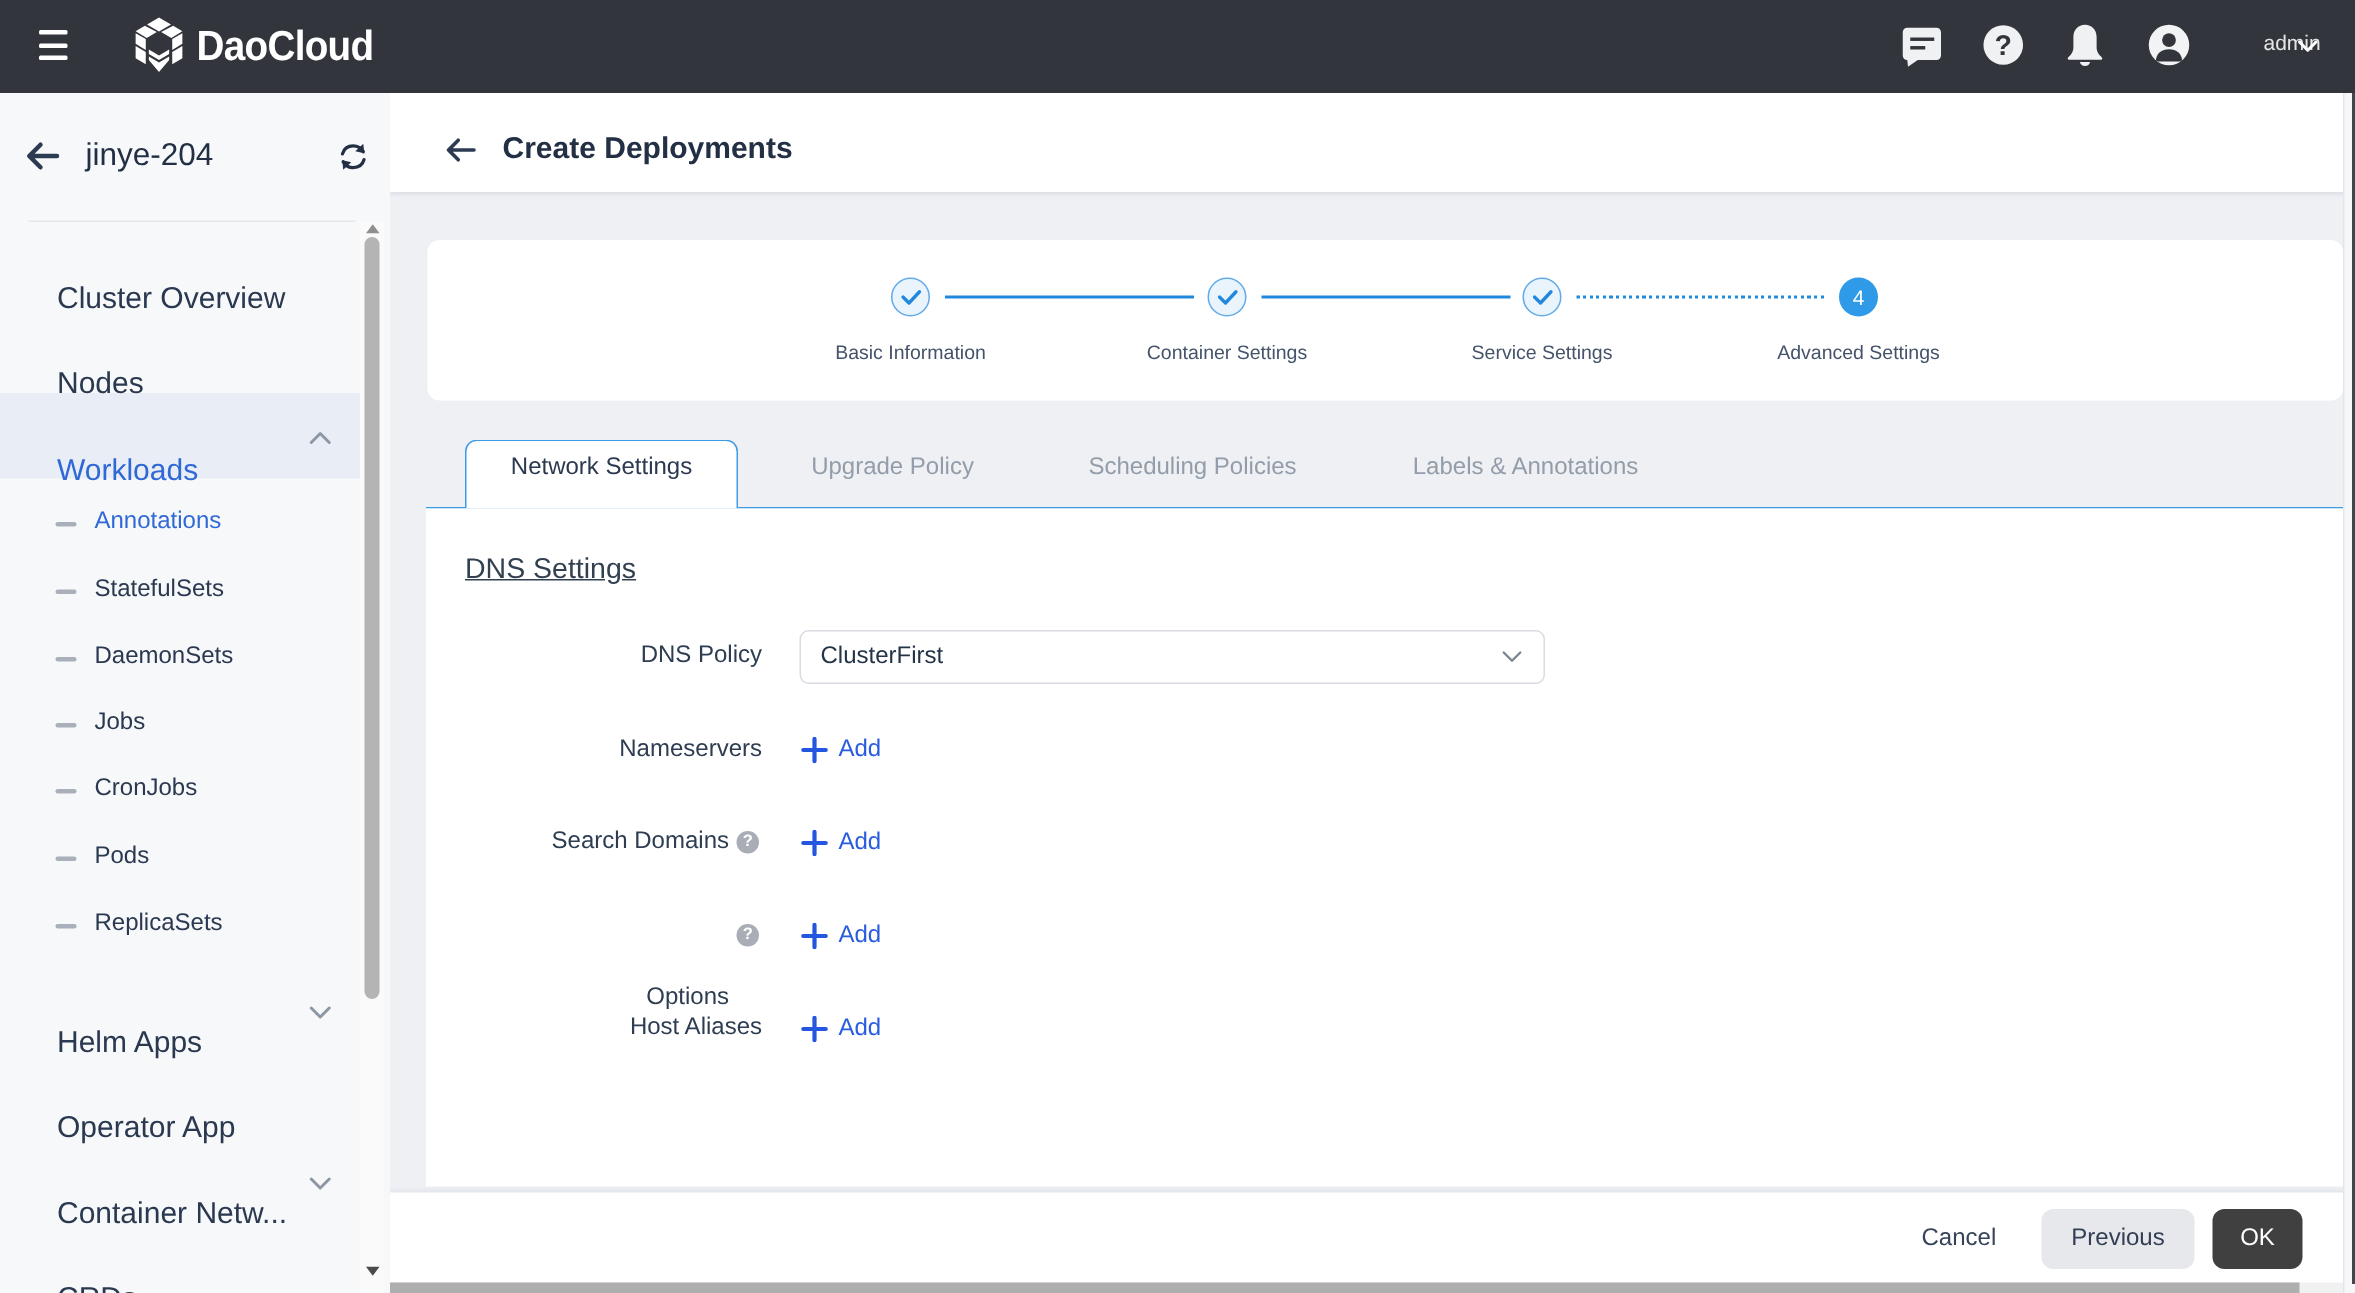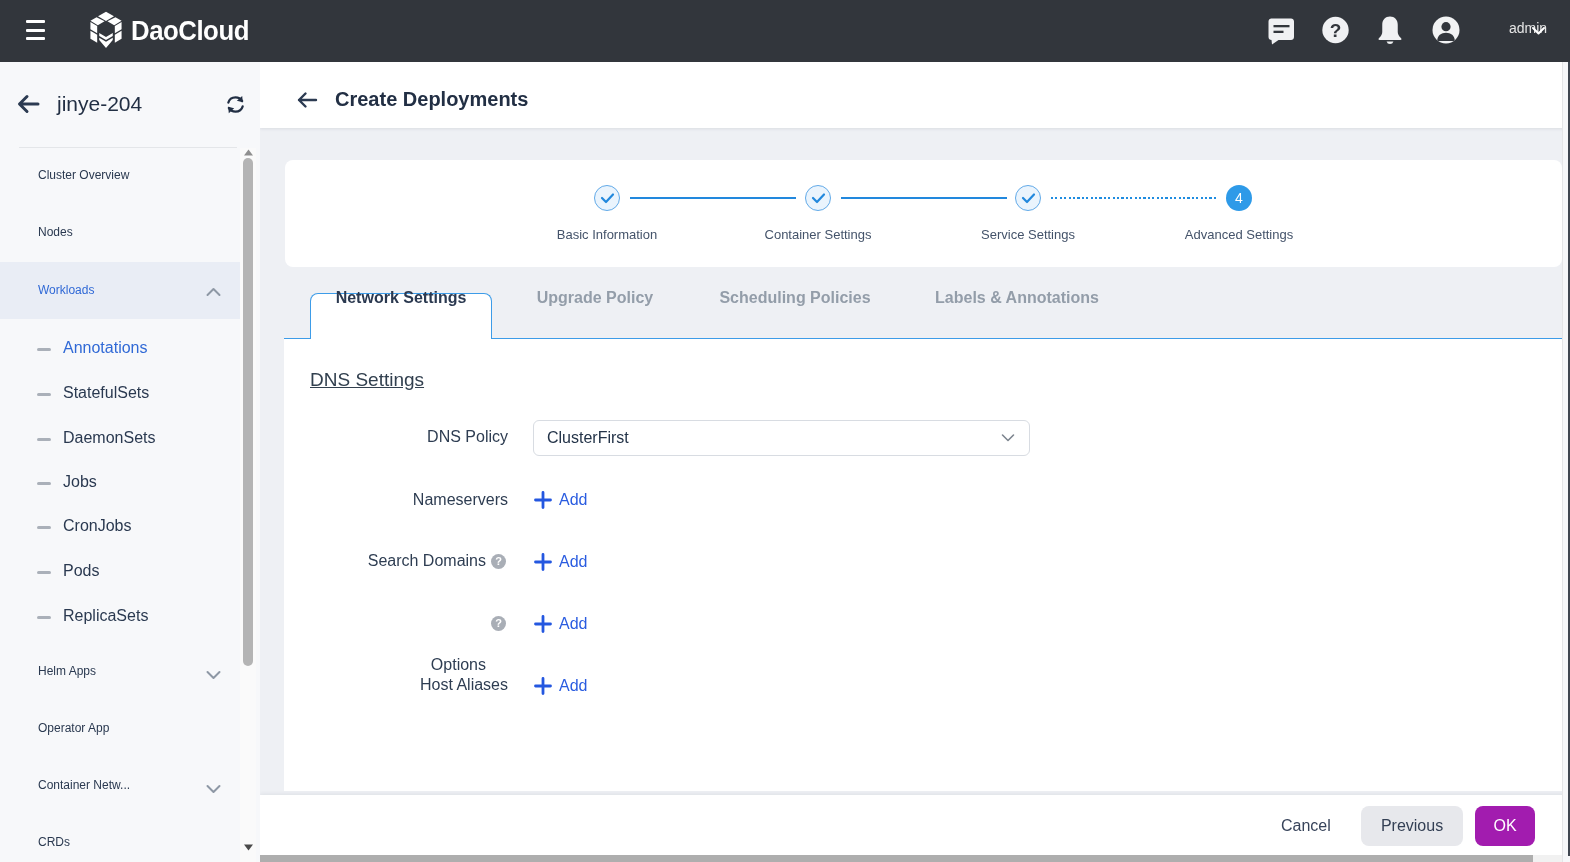--- a/index.html
+++ b/index.html
@@ -3,33 +3,33 @@
 <meta charset="utf-8">
 <style>
   * { margin:0; padding:0; box-sizing:border-box; }
   html,body { width:1570px; height:862px; overflow:hidden; font-family:"Liberation Sans", sans-serif; background:#eef0f4; }
   .abs { position:absolute; }
   #stage { position:relative; width:1570px; height:862px; }
   
   #topbar { position:absolute; left:0; top:0; width:1570px; height:62px; background:#32363c; z-index:10;padding-left:32px; }
   
   #sidebar { position:absolute; left:0; top:0; width:260px; height:862px; background:#f7f8fa; z-index:1; }
-  .sitem { position:absolute; left:38px; font-size:12px; color:#2a3950; white-space:nowrap; }
+  .sitem { position:absolute; left:38px; font-size:20px; color:#2a3950; white-space:nowrap;margin-top:20px; }
   .subitem { position:absolute; left:63px; font-size:16px; color:#2a3950; white-space:nowrap; }
   .dash { position:absolute; left:37px; width:14px; height:3px; background:#aab0b9; border-radius:2px; }
   .bluetxt { color:#3069d6; }
   
   #mainheader { position:absolute; left:260px; top:62px; width:1310px; height:66px; background:#ffffff; box-shadow:0 1px 3px rgba(40,50,70,0.10); }
   #card1 { position:absolute; left:285px; top:160px; width:1277px; height:107px; background:#fff; border-radius:8px; }
   #panel { position:absolute; left:284px; top:339px; width:1278px; height:452px; background:#fff; }
   #footer { position:absolute; left:260px; top:795px; width:1310px; height:61px; background:#fff; box-shadow:0 -1px 4px rgba(40,50,70,0.08); }
   .steplabel { position:absolute; top:227px; font-size:13px; color:#44536a; text-align:center; width:220px; }
   .circle-done { position:absolute; top:185px; width:26px; height:26px; border-radius:50%; background:#eaf4fd; border:1.5px solid #62aae8; }
   .conn { position:absolute; top:197px; height:2px; background:#2288dd; }
-  .tabtxt { position:absolute; top:289px; font-size:16px; font-weight:bold; color:#939da9; text-align:center; width:240px; }
+  .tabtxt { position:absolute; top:303px; font-size:16px; font-weight:normal; color:#939da9; text-align:center; width:240px; }
   .flabel { position:absolute; font-size:16px; color:#2e3d52; text-align:right; white-space:nowrap; }
   .qmark { position:absolute; width:15px; height:15px; border-radius:50%; background:#a9aeb6; color:#fff; font-size:11px; font-weight:bold; text-align:center; line-height:15px; }
   .addbtn { position:absolute; font-size:16px; color:#2a5ce0; }
 </style>
 </head>
 <body>
 <div id="stage">
   <div id="topbar">
 
     <div class="abs" style="left:26px;top:20px;width:19px;height:3px;background:#fff;border-radius:1px;"></div>
@@ -209,20 +209,20 @@
 
   <div class="flabel" style="left:308px;top:676px;width:200px;">Host Aliases</div>
   <svg class="abs" style="left:534px;top:677px;z-index:3;" width="18" height="18" viewBox="0 0 18 18">
       <path d="M9 1.5 V16.5 M1.5 9 H16.5" stroke="#2457e0" stroke-width="2.8" stroke-linecap="round"></path>
     </svg>
   <div class="addbtn" style="left:559px;top:677px;">Add</div>
 
   <div id="footer"></div>
   <div class="abs" style="left:1281px;top:817px;font-size:16px;color:#37435a;z-index:3;">Cancel</div>
   <div class="abs" style="left:1361px;top:806px;width:102px;height:40px;background:#e7e8ec;border-radius:8px;z-index:3;font-size:16px;color:#333f54;text-align:center;line-height:40px;">Previous</div>
-  <div class="abs" style="left:1475px;top:806px;width:60px;height:40px;background:#a21caf;border-radius:8px;z-index:3;font-size:16px;color:#fff;text-align:center;line-height:40px;">OK</div>
+  <div class="abs" style="left:1475px;top:806px;width:60px;height:40px;background:#404040;border-radius:8px;z-index:3;font-size:16px;color:#fff;text-align:center;line-height:40px;">OK</div>
 
   <div class="abs" style="left:260px;top:855px;width:1310px;height:7px;background:#f1f1f1;z-index:4;"></div>
   <div class="abs" style="left:260px;top:855px;width:1273px;height:7px;background:#aeaeae;z-index:5;"></div>
 
   <div class="abs" style="left:1562px;top:62px;width:8px;height:800px;background:#f6f7f9;border-left:1px solid #e4e5e7;z-index:4;"></div>
   <div class="abs" style="left:1568px;top:62px;width:2px;height:794px;background:#3f4650;z-index:6;"></div>
 </div>
 
 </body></html>

